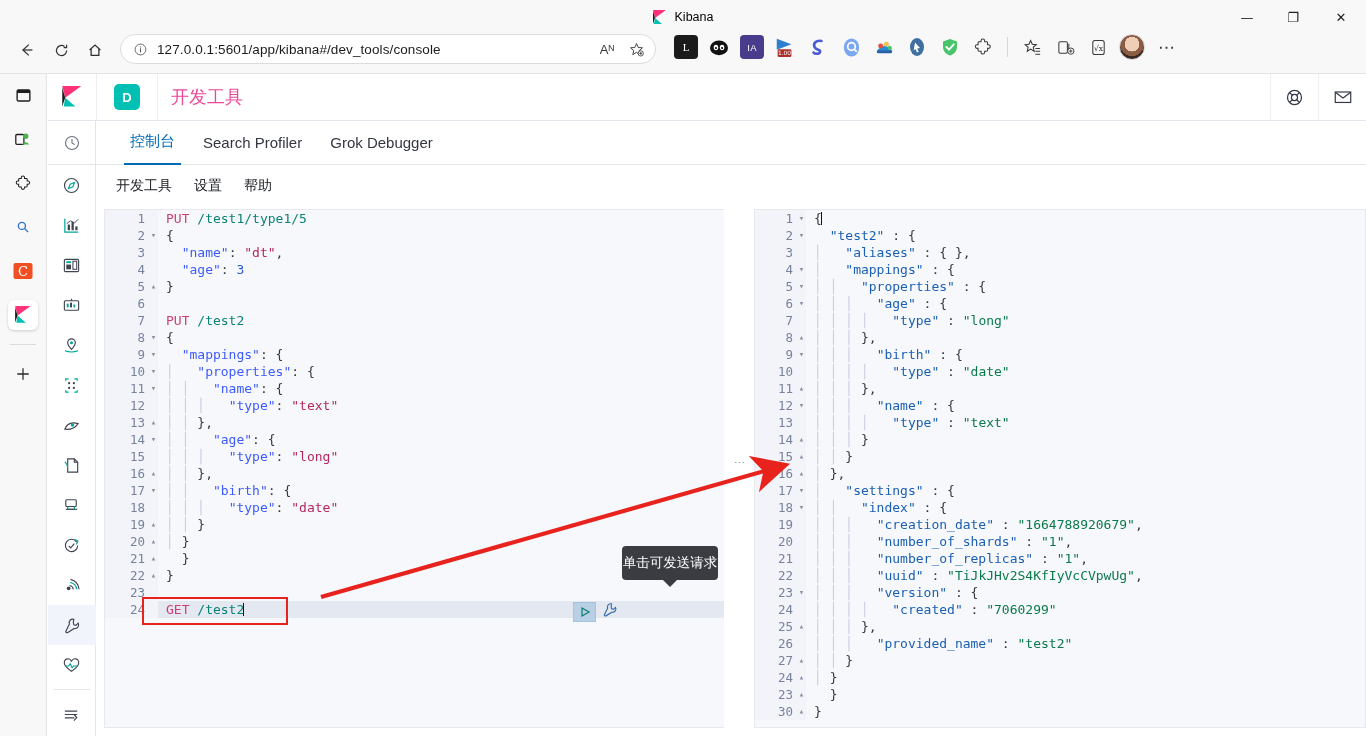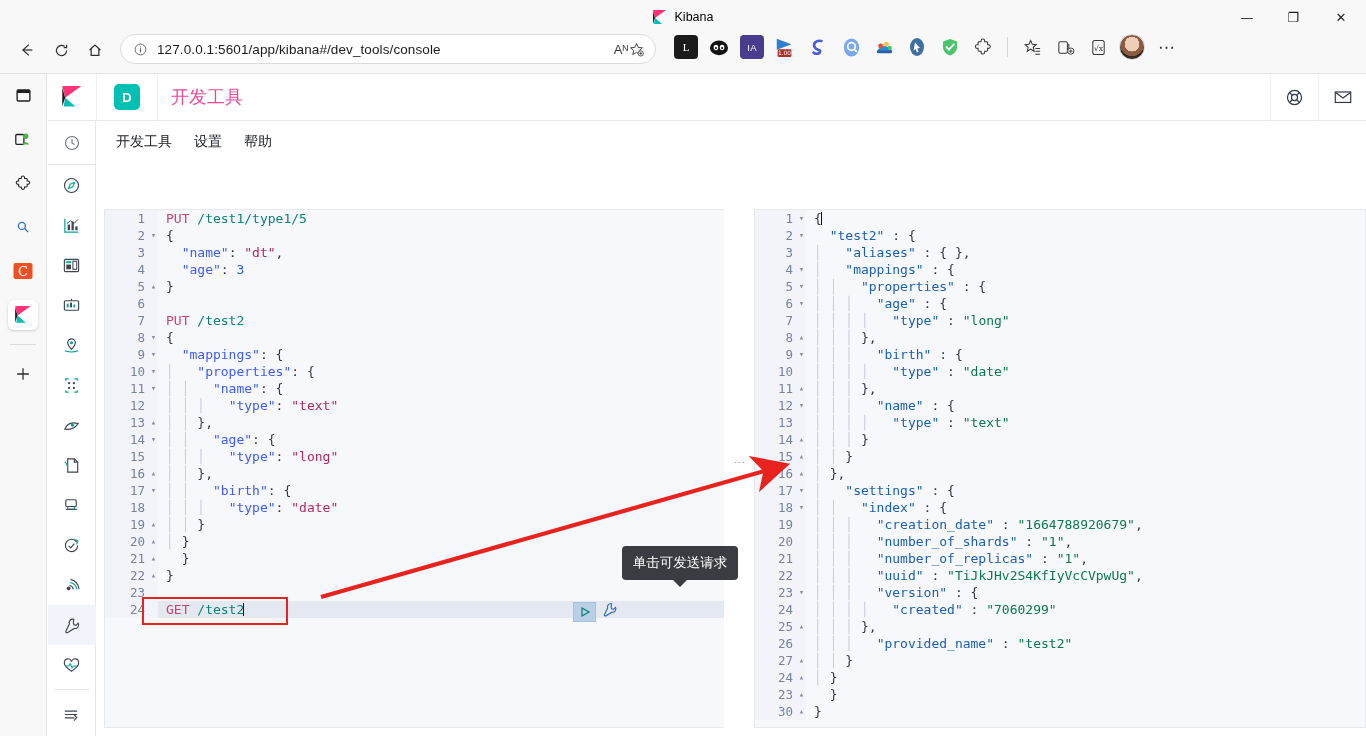--- a/index.html
+++ b/index.html
@@ -37,21 +37,21 @@
   .nav-ic {
     width:34px; height:32px; display:flex; align-items:center; justify-content:center;
     color:#303030;
   }
   .omnibox {
     margin-left:8px; height:30px; flex: 0 0 536px;
     background:#fff; border:1px solid #dcdcdc; border-radius:15px;
     display:flex; align-items:center; padding:0 10px 0 12px; gap:9px;
   }
   .omnibox .url { font-size:13.5px; color:#1c1c1c; flex:1; letter-spacing:.1px; }
-  .omni-right { display:flex; align-items:center; color:#3a3a3a; }
+  .omni-right { display:flex; align-items:center; gap:14px; color:#3a3a3a; }
 
   .ext-tray {
     display:flex; align-items:center; gap:9px; margin-left:18px;
   }
   .ext {
     width:24px; height:24px; border-radius:4px; display:flex;
     align-items:center; justify-content:center; font-size:10px; color:#fff;
     position:relative; flex:none;
   }
   .tray-sep { width:1px; height:20px; background:#d6d6d6; margin:0 3px; }
@@ -177,21 +177,21 @@
   .run-ctrls {
     position:absolute; left:573px; top:601px; display:flex; align-items:center; gap:5px;
   }
   .play-box {
     width:23px; height:20px; background:#b9cfe6; border:1px solid #a7c2dd;
     display:flex; align-items:center; justify-content:center; color:#0a7d6e;
   }
 
   
   .tooltip {
-    position:absolute; left:622px; top:546px; width:116px; height:34px;
+    position:absolute; left:622px; top:546px; width:96px; height:34px;
     background:#3a3c42; border-radius:4px; color:#fff; font-size:13.5px;
     display:flex; align-items:center; justify-content:center;
   }
   .tooltip::after {
     content:""; position:absolute; left:50%; bottom:-7px; margin-left:-7px;
     border-left:7px solid transparent; border-right:7px solid transparent;
     border-top:7px solid #3a3c42;
   }
 
   
@@ -543,20 +543,25 @@
     <div class="kb-nav-item">
       <svg width="19" height="19" viewBox="0 0 20 20">
           <path d="M3 6.5 H16 M3 10 H16 M3 13.5 H13" stroke="#3f4450" stroke-width="1.2"></path>
           <path d="M12.5 10 L15.5 13.2 L12.5 16.4" fill="none" stroke="#3f4450" stroke-width="1.2"></path>
         </svg>
     </div>
   </div>
 
   <div class="dt">
 
+    <div class="dt-tabs">
+      <div class="dt-tab active">控制台</div>
+      <div class="dt-tab">Search Profiler</div>
+      <div class="dt-tab">Grok Debugger</div>
+    </div>
 
     <div class="dt-actions">
       <span>开发工具</span>
       <span>设置</span>
       <span>帮助</span>
     </div>
 
     <div class="dt-panels">
       <div class="editor left code" id="req-editor">
           <div class="row"><div class="gutter">1</div><div class="fold"></div><div class="txt"><span class="m">PUT</span><span class="p"> </span><span class="u">/test1/type1/5</span></div></div>

